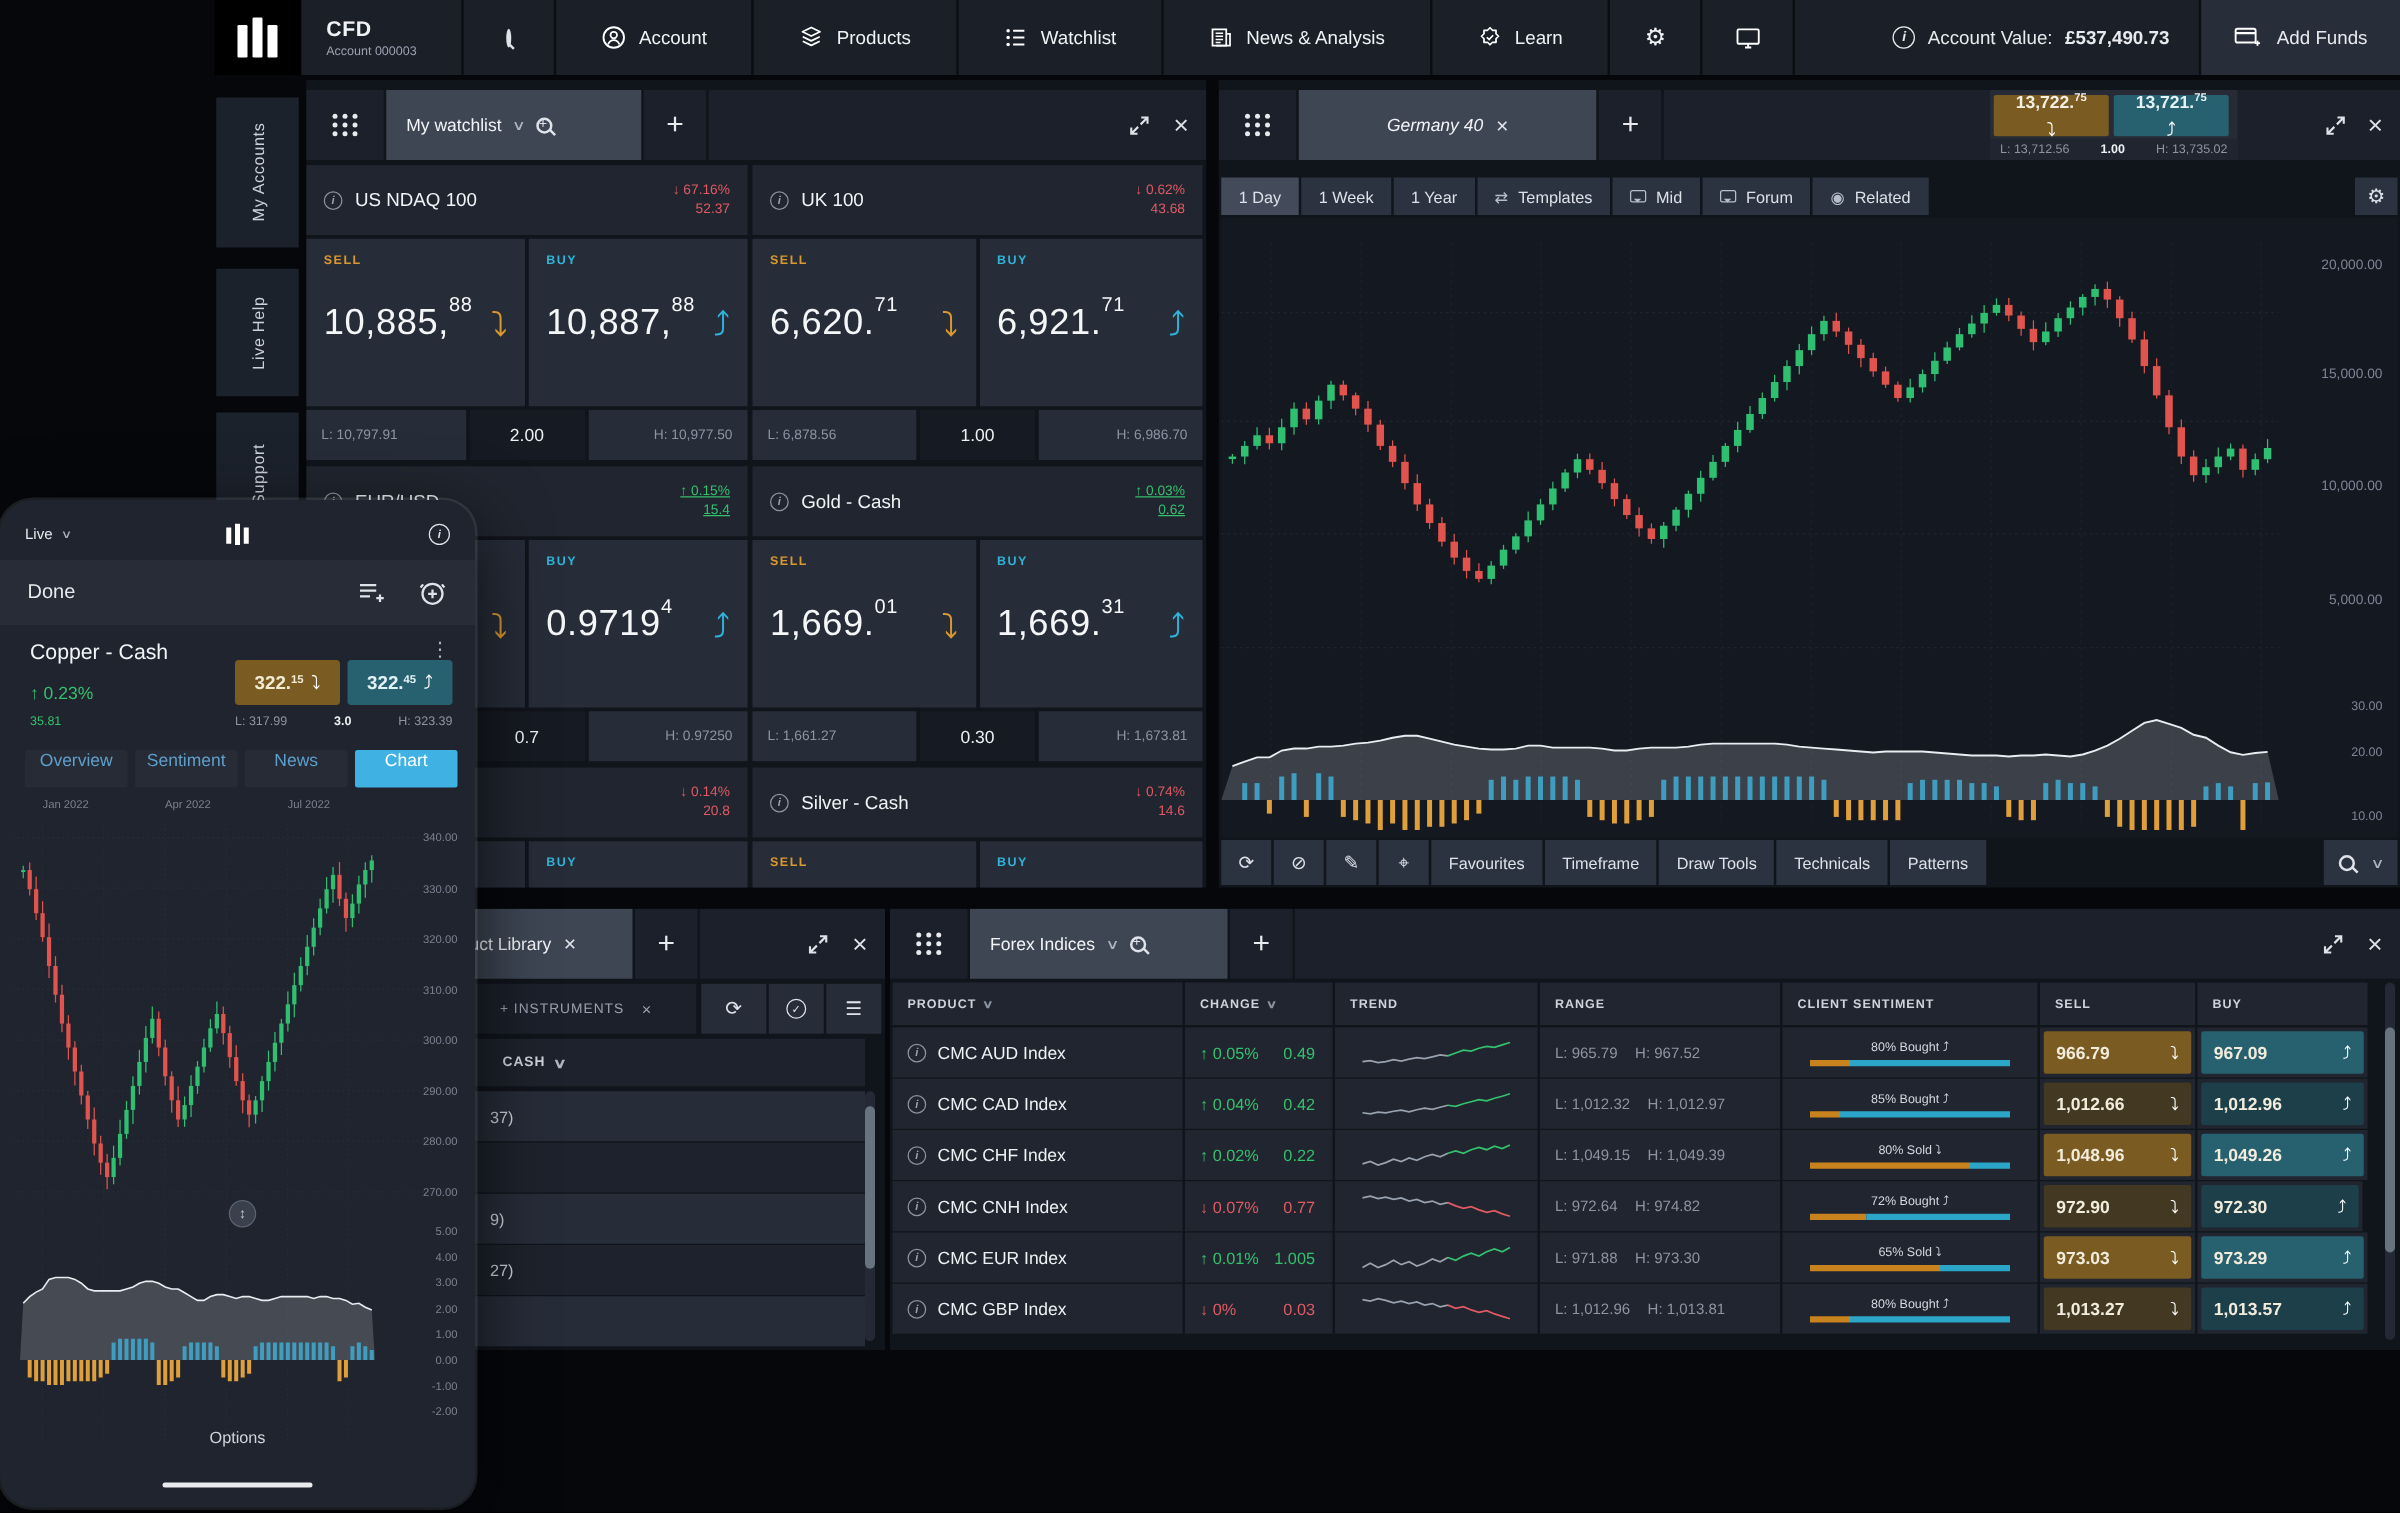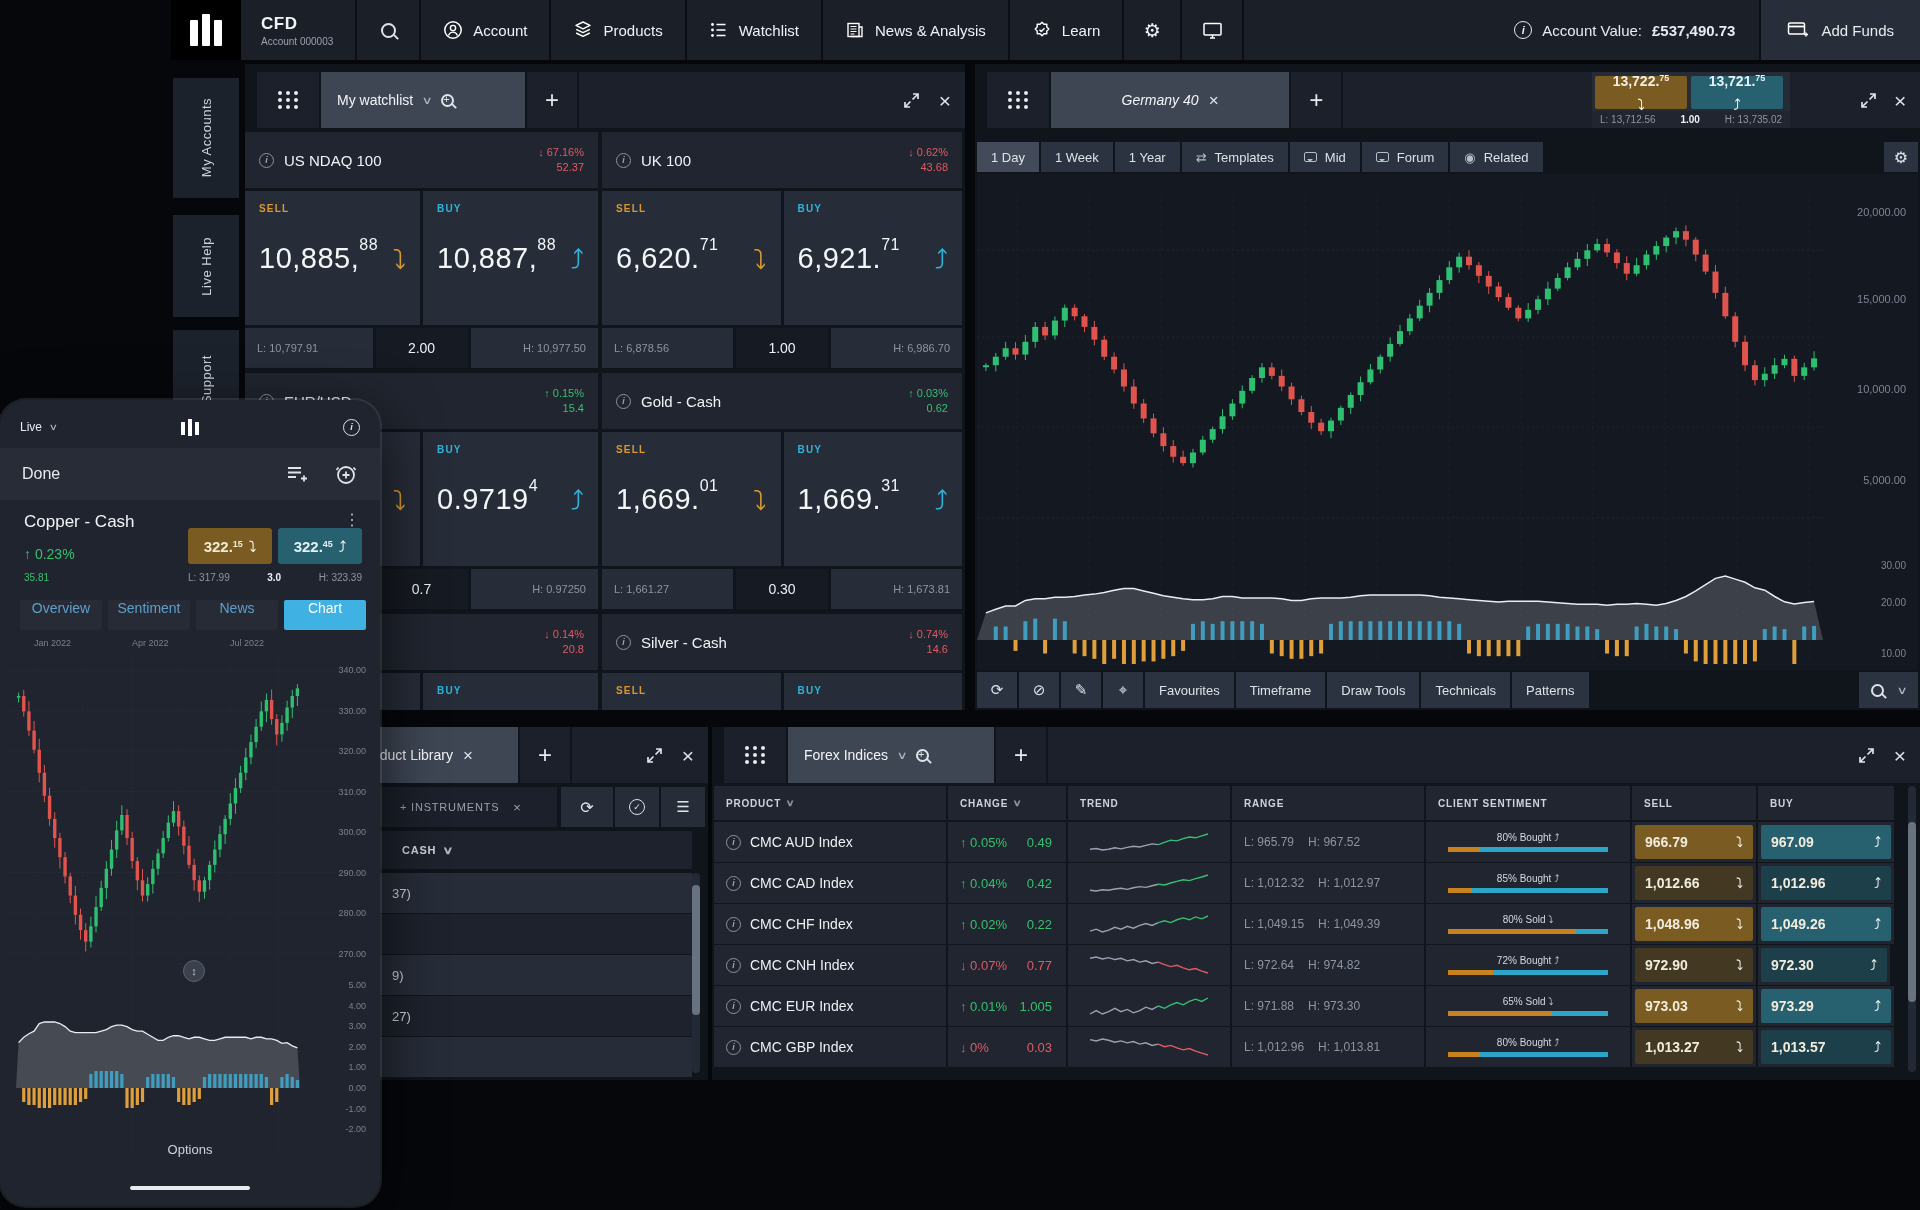--- a/index.html
+++ b/index.html
@@ -4,58 +4,58 @@
 <style>
   * { margin:0; padding:0; box-sizing:border-box; }
   html,body { background:#000; }
   body { font-family:"Liberation Sans", sans-serif; color:#e8eaee; }
   .canvas { position:relative; width:1920px; height:1210px; background:#05070b; overflow:hidden; }
 
   
   .topnav { position:absolute; left:171px; top:0; right:0; height:60px; background:#1a1f28; display:flex; align-items:stretch; }
   .logo-cell { position:absolute; left:171px; top:0; width:70px; height:60px; background:#000; display:flex; align-items:center; justify-content:center; gap:4px; }
   .logo-bar { width:8px; background:#fff; border-radius:1px; }
-  .nav-item { display:flex; align-items:center; gap:10px; padding:0 22px; border-left:2px solid #0b0e13; font-size:15px; color:#f0f2f5; cursor:pointer; }
+  .nav-item { display:flex; align-items:center; gap:10px; padding:0 36px; border-left:2px solid #0b0e13; font-size:15px; color:#f0f2f5; cursor:pointer; }
   .nav-item svg { flex:0 0 auto; }
   .brand-cell { flex-direction:column; align-items:flex-start; justify-content:center; gap:2px; border-left:none; padding-left:20px; }
   .brand-title { font-size:17px; font-weight:bold; letter-spacing:.5px; }
   .brand-sub { font-size:10px; color:#9aa2b0; }
   .nav-spacer { flex:1; border-left:2px solid #0b0e13; }
   .nav-value { display:flex; align-items:center; gap:10px; padding:0 24px; font-size:15px; }
   .nav-value b { font-weight:bold; }
   .addfunds { background:#272d39; display:flex; align-items:center; gap:12px; padding:0 26px; border-left:2px solid #0b0e13; font-size:15px; cursor:pointer; }
 
   
   .side-tab { position:absolute; left:173px; width:66px; background:#1c222c; color:#ccd2dc; display:flex; align-items:center; justify-content:center; font-size:13px; cursor:pointer; }
   .side-tab span { writing-mode:vertical-rl; transform:rotate(180deg); letter-spacing:.5px; }
 
   
   .panel { position:absolute; background:#10141b; overflow:hidden; }
-  .tabbar { position:absolute; left:12px; right:0; display:flex; gap:2px; background:#10141b; }
+  .tabbar { position:absolute; left:0; right:0; display:flex; gap:2px; background:#10141b; }
   .tb-cell { background:#1b202a; display:flex; align-items:center; justify-content:center; cursor:pointer; }
   .grid-ic { display:grid; grid-template-columns:repeat(3,5px); grid-gap:3px; }
   .grid-ic i { width:4px; height:4px; background:#e8eaee; border-radius:50%; }
   .tb-tab { background:#3e4654; display:flex; align-items:center; gap:10px; padding:0 16px; font-size:14px; color:#f2f4f7; cursor:pointer; }
   .tb-plus { font-size:24px; font-weight:300; color:#e8eaee; }
   .tb-strip { flex:1; background:#1b202a; display:flex; align-items:center; justify-content:flex-end; gap:18px; padding:0 14px; }
   .chev { font-size:11px; color:#aeb5c1; transform:scaleX(1.4); }
   .xmark { font-size:21px; line-height:1; color:#dfe3e9; cursor:pointer; }
   .mag { position:relative; width:13px; height:13px; border:2px solid #dfe3e9; border-radius:50%; display:inline-block; }
   .mag::after { content:""; position:absolute; width:6px; height:2px; background:#dfe3e9; transform:rotate(45deg); right:-5px; bottom:-2px; }
   .mag::before { content:"+"; position:absolute; left:0px; top:-3px; font-size:11px; color:#dfe3e9; }
   .mag.noplus::before { content:""; }
   .exp svg { display:block; }
 
   
   .wl-grid { position:absolute; left:0; top:68px; display:grid; grid-template-columns:353px 360px; grid-auto-rows:236px; gap:5px 4px; }
   .tile { display:flex; flex-direction:column; gap:3px; }
   .tile-head { height:56px; background:#20252f; display:flex; align-items:center; padding:0 14px; gap:10px; }
   .tile-name { font-size:15px; color:#f0f2f5; }
   .tile-chg { margin-left:auto; text-align:right; font-size:11px; line-height:15px; }
-  .tile-chg.down { color:#e05a64; } .tile-chg.up { color:#35c06e; }
+  .tile-chg.down { color:#e05a64; } .tile-chg.up { color:#35c06e;text-decoration:underline; }
   .tile-prices { height:134px; display:flex; gap:3px; }
   .pbox { flex:1; background:#262c38; position:relative; padding:12px 14px; cursor:pointer; }
   .plabel { font-size:10px; font-weight:bold; letter-spacing:1.2px; }
   .plabel.sell { color:#d9992e; } .plabel.buy { color:#2fb3d9; }
   .pval { margin-top:22px; font-size:29px; color:#f4f6f8; letter-spacing:.5px; }
   .pval sup { font-size:16px; vertical-align:18px; }
   .parrow { position:absolute; right:14px; top:54px; font-size:27px; }
   .parrow.sell { color:#d9992e; } .parrow.buy { color:#2fb3d9; }
   .tile-stats { height:40px; display:flex; gap:3px; font-size:11px; color:#8d95a3; }
   .stat-l,.stat-h { flex:1; background:#262c38; display:flex; align-items:center; padding:0 12px; }

